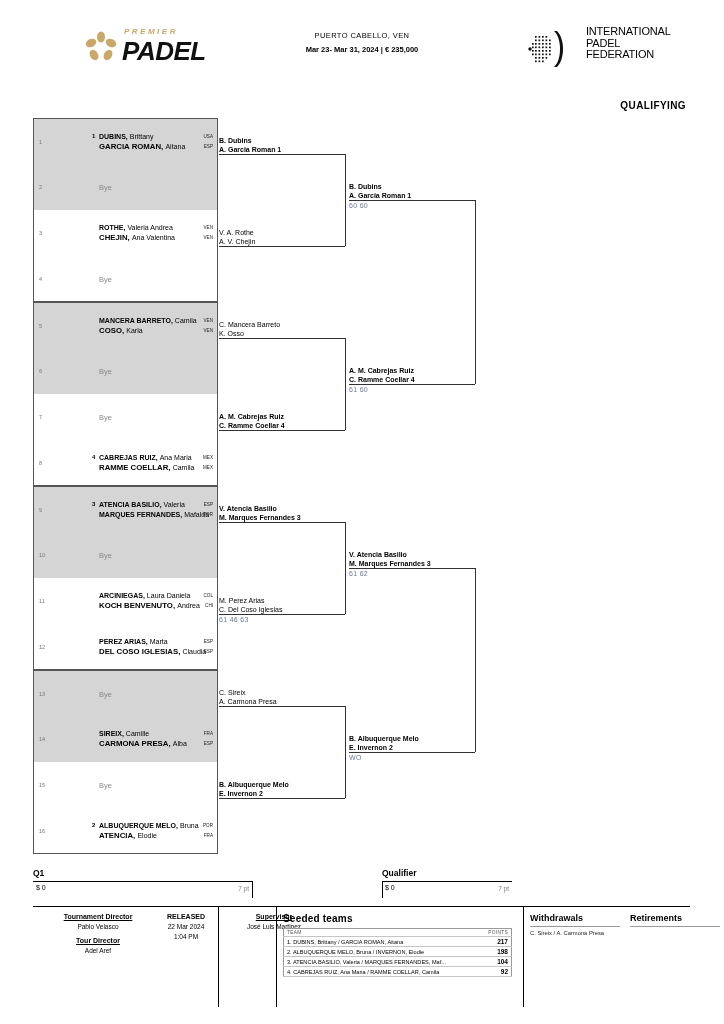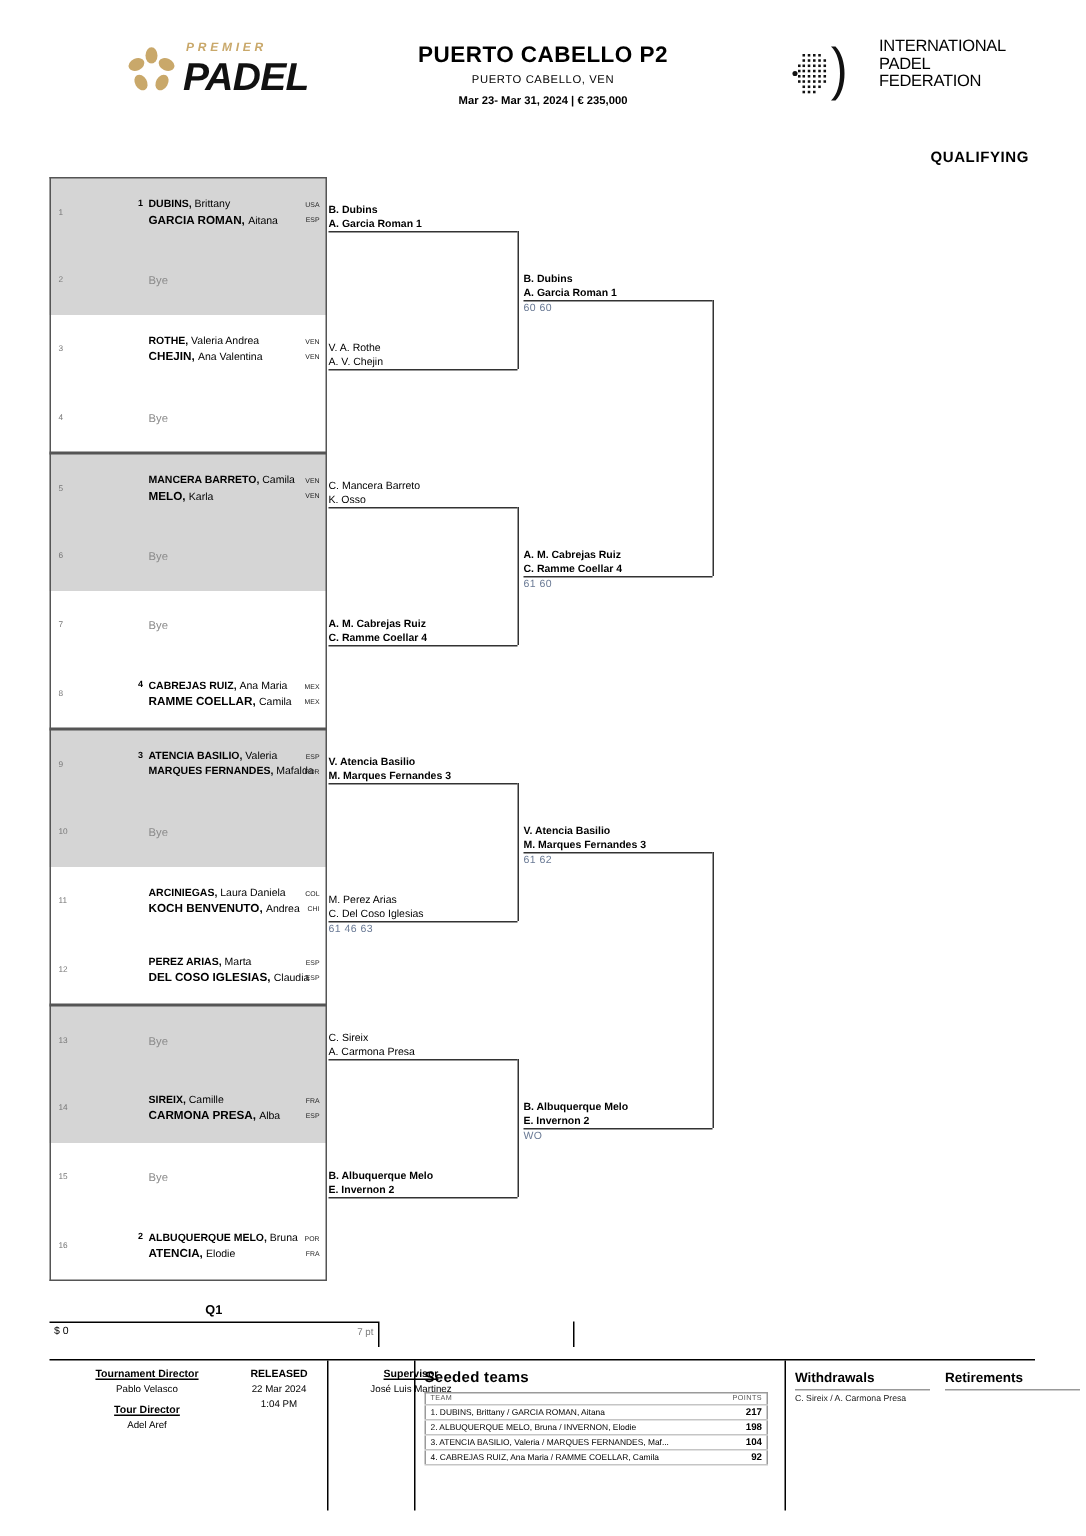--- a/index.html
+++ b/index.html
@@ -64,21 +64,21 @@
   .cell .nm { font-size:7px; line-height:9px; white-space:nowrap; }
   .cell .nm.bold { font-weight:bold; }
   .cell .hline { border-bottom:1.1px solid #333; }
   .score { font-size:7px; color:#6a7a95; margin-top:1px; letter-spacing:0.3px; }
 
   .vline { position:absolute; border-left:1.1px solid #333; }
 
   
   .moneybar { position:absolute; left:33px; top:868px; width:657px; height:30px; }
   .mcol { position:absolute; top:0; height:30px; }
-  .mcol .mhdr { text-align:center; font-size:8.5px; font-weight:bold; height:13px; }
+  .mcol .mhdr { text-align:left; font-size:8.5px; font-weight:bold; height:13px; }
   .mcol .mline { border-top:1.4px solid #000; }
   .mcol .mvals { position:relative; height:14px; }
   .mcol .mmoney { position:absolute; left:3px; top:2px; font-size:7px; }
   .mcol .mpt { position:absolute; right:3px; top:3px; font-size:6.5px; color:#7d7d7d; }
   .mdiv { position:absolute; top:13px; width:0; height:17px; border-left:1.4px solid #000; }
 
   
   .footer { position:absolute; left:33px; top:906px; width:657px; height:100px;
             border-top:1.6px solid #000;text-decoration:underline; }
   .foff { position:absolute; top:6px; text-align:center; }
@@ -119,21 +119,20 @@
         <ellipse cx="10" cy="25" rx="4" ry="5.5" transform="rotate(-30 10 25)"></ellipse>
         <ellipse cx="7" cy="13" rx="5.5" ry="4" transform="rotate(-25 7 13)"></ellipse>
       </g>
       <circle cx="17" cy="16" r="3.6" fill="#ffffff"></circle>
     </svg>
     <div class="pp-premier">PREMIER</div>
     <div class="pp-padel">PADEL</div>
   </div>
 
   <div class="title-block">
-    <div class="t-name">PUERTO CABELLO P2</div>
     <div class="t-city">PUERTO CABELLO, VEN</div>
     <div class="t-dates">Mar 23- Mar 31, 2024  |  € 235,000</div>
   </div>
 
   <div class="ipf-logo">
     <svg class="ipf-mark" viewBox="0 0 44 42">
       <g fill="#111">
         <path d="M30 3 C38 10 38 32 30 39 L33 39 C41 31 41 11 33 3 Z"></path>
         <circle cx="6" cy="21" r="1.7"></circle>
       </g>
@@ -219,21 +218,21 @@
       </div>
     </div>
     <div class="r1row botline" style="top: 256px; height: 46px;">
       <div class="rnum">4</div>
       <div class="byetxt">Bye</div>
     </div>
     <div class="r1row shade topline" style="top: 302px; height: 46px;">
       <div class="rnum">5</div>
       <div class="pnames" style="top: 13px;">
         <div class="pn"><span class="sur">MANCERA BARRETO, </span><span>Camila</span></div>
-        <div class="pn big"><span class="sur">MELO, </span><span>Karla</span></div>
+        <div class="pn big"><span class="sur">COSO, </span><span>Karla</span></div>
       </div>
       <div class="ctry" style="top: 13px;">
         <div>VEN</div>
         <div>VEN</div>
       </div>
     </div>
     <div class="r1row shade" style="top: 348px; height: 46px;">
       <div class="rnum">6</div>
       <div class="byetxt">Bye</div>
     </div>
@@ -386,20 +385,28 @@
 <div class="moneybar" id="moneybar">
     <div class="mcol" style="left: 0px; width: 219px;">
       <div class="mhdr">Q1</div>
       <div class="mline"></div>
       <div class="mvals">
         <div class="mmoney">$ 0</div>
         <div class="mpt">7 pt</div>
       </div>
     </div>
     <div class="mdiv" style="left: 219px;"></div>
+    <div class="mcol" style="left: 349px; width: 130px;">
+      <div class="mhdr">Qualifier</div>
+      <div class="mline"></div>
+      <div class="mvals">
+        <div class="mmoney">$ 0</div>
+        <div class="mpt">7 pt</div>
+      </div>
+    </div>
     <div class="mdiv" style="left: 349px;"></div>
   </div>
 
 <div class="footer">
 
   <div class="fdiv" style="left:185px;"></div>
   <div class="fdiv" style="left:243px;"></div>
   <div class="fdiv" style="left:490px;"></div>
 
   <div class="foff" style="left:10px; width:110px;">

